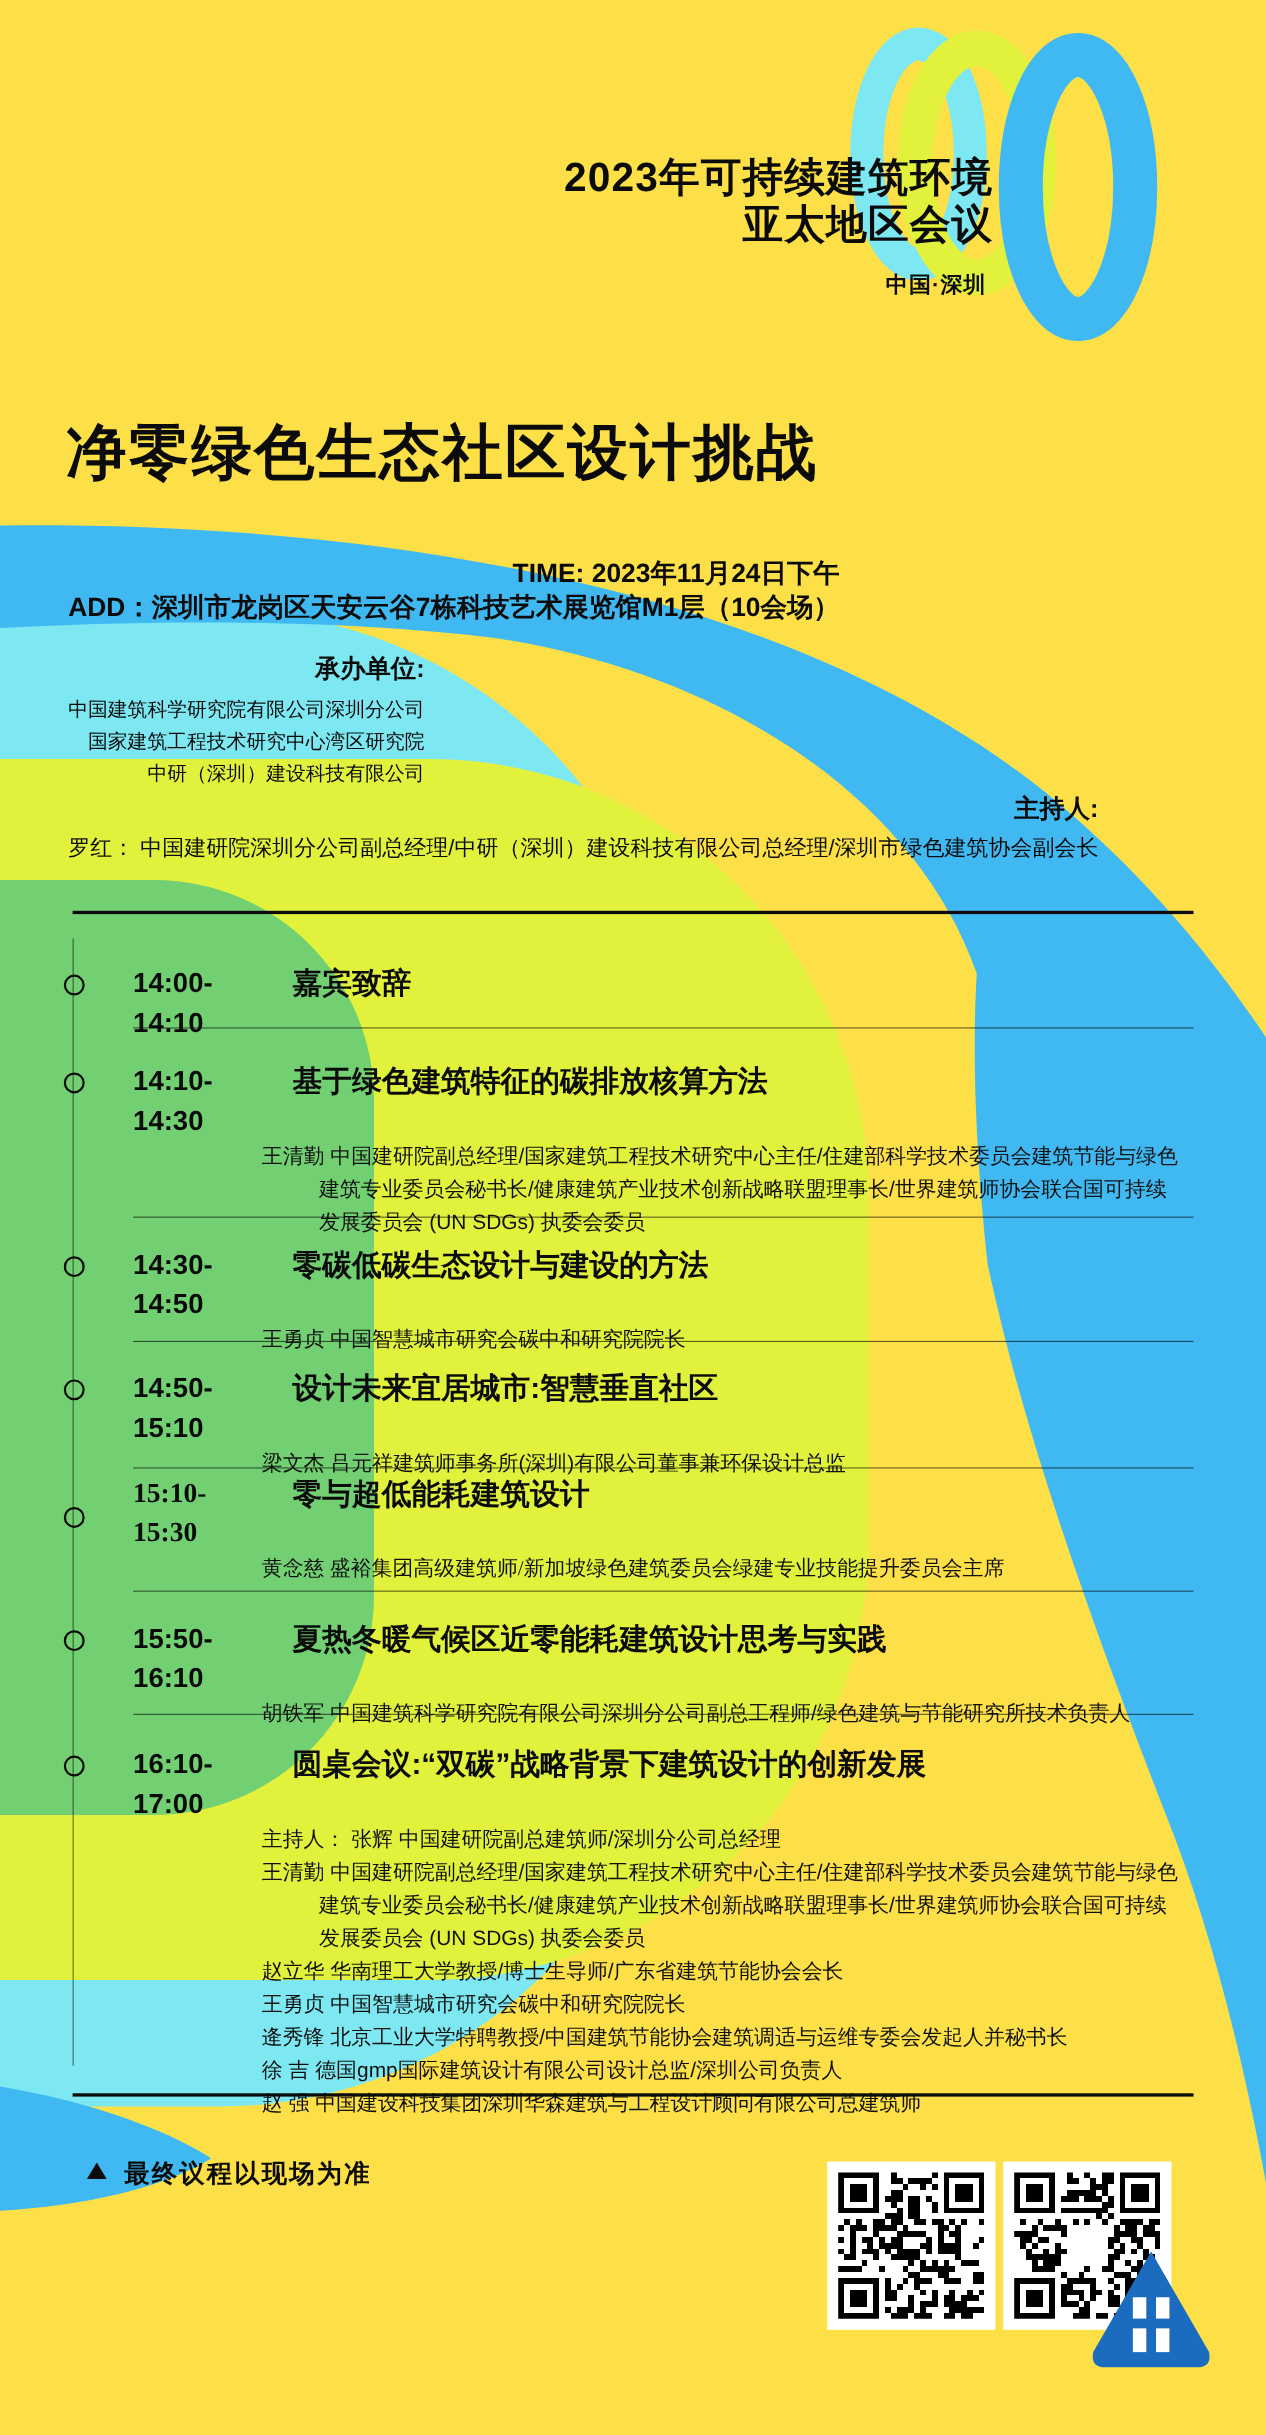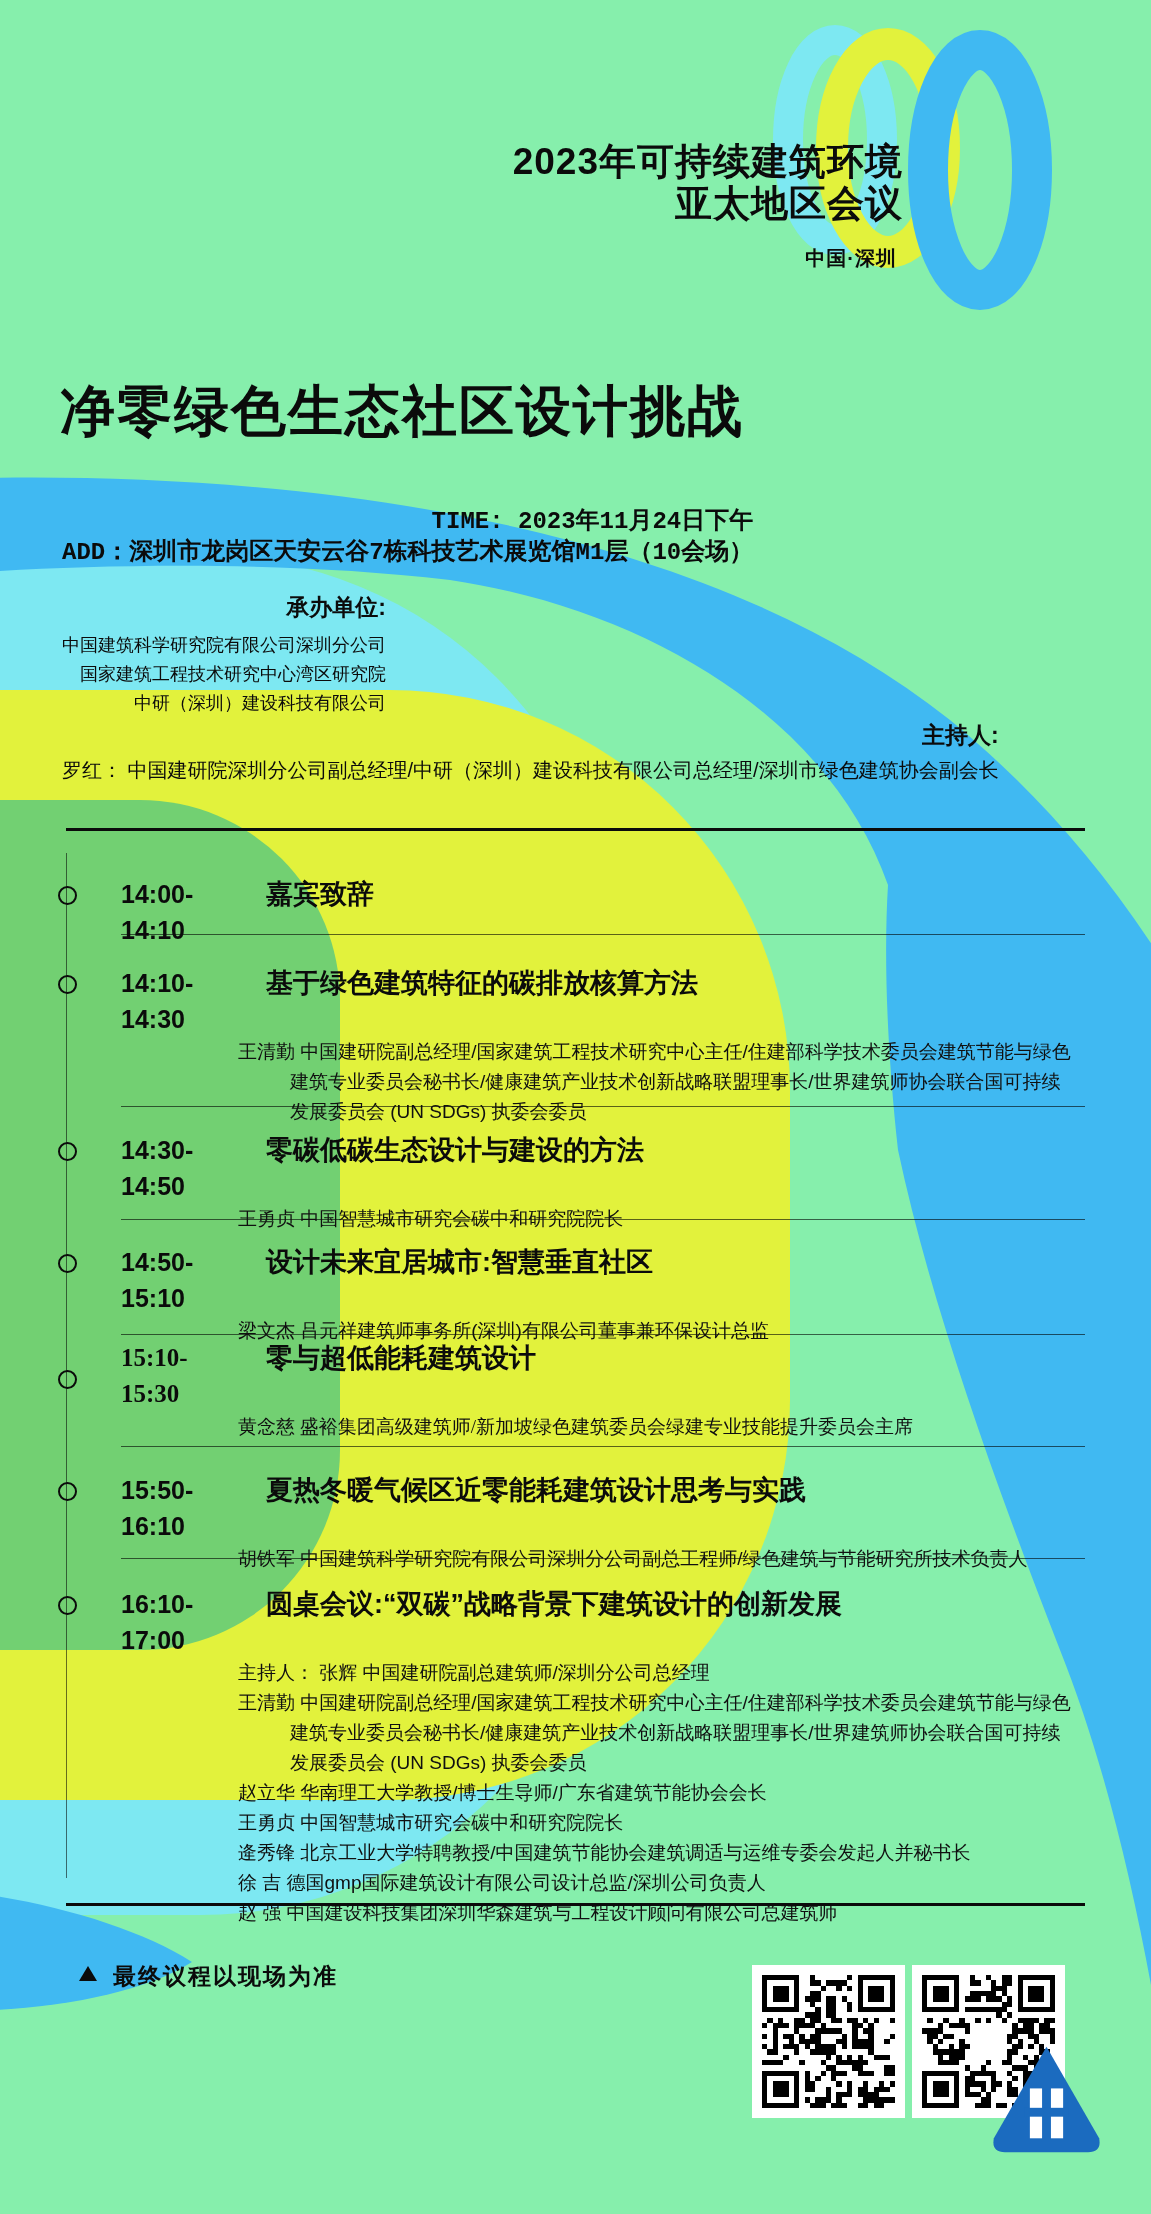--- a/index.html
+++ b/index.html
@@ -1,28 +1,28 @@
 <!DOCTYPE html>
 <html><head>
 <meta charset="utf-8">
 <style>
   html,body{margin:0;padding:0;background:#555;}
   .poster{
     position:relative;width:1151px;height:2214px;overflow:hidden;
-    background:#86efac;color:#0B0B0B;
+    background:#fde047;color:#0B0B0B;
     font-family:"Liberation Sans","DejaVu Sans",sans-serif;
   }
   .bg{position:absolute;left:0;top:0;width:1151px;height:2214px;}
   .abs{position:absolute;text-align:right;}
   
   .conf-title{right:248px;top:141px;text-align:right;font-size:37px;font-weight:700;line-height:42px;letter-spacing:1px;}
   .loc{right:254px;top:245px;font-size:20px;font-weight:700;letter-spacing:1px;}
   
   .event-title{left:60px;top:375px;font-size:55px;font-weight:700;letter-spacing:2px;}
-  .meta{left:62px;top:506px;font-size:24px;font-weight:700;line-height:31px;font-family:Liberation Mono, monospace;}
+  .meta{left:62px;top:506px;font-size:24px;font-weight:700;line-height:31px;}
   .org{left:62px;top:592px;}
   .org .lbl{font-size:23px;font-weight:700;margin-bottom:8px;}
   .org .it{font-size:18px;font-weight:500;line-height:29px;}
   .host{left:62px;top:720px;}
   .host .lbl{font-size:23px;font-weight:700;margin-bottom:6px;}
   .host .ln{font-size:20px;font-weight:500;}
   
   .rule-thick{position:absolute;height:3px;background:#0B0B0B;left:66px;width:1019px;}
   .rule-thin{position:absolute;height:1px;background:rgba(0,0,0,.6);left:121px;width:964px;}
   .vline{position:absolute;left:66px;top:853px;width:1px;height:1025px;background:rgba(0,0,0,.55);}

